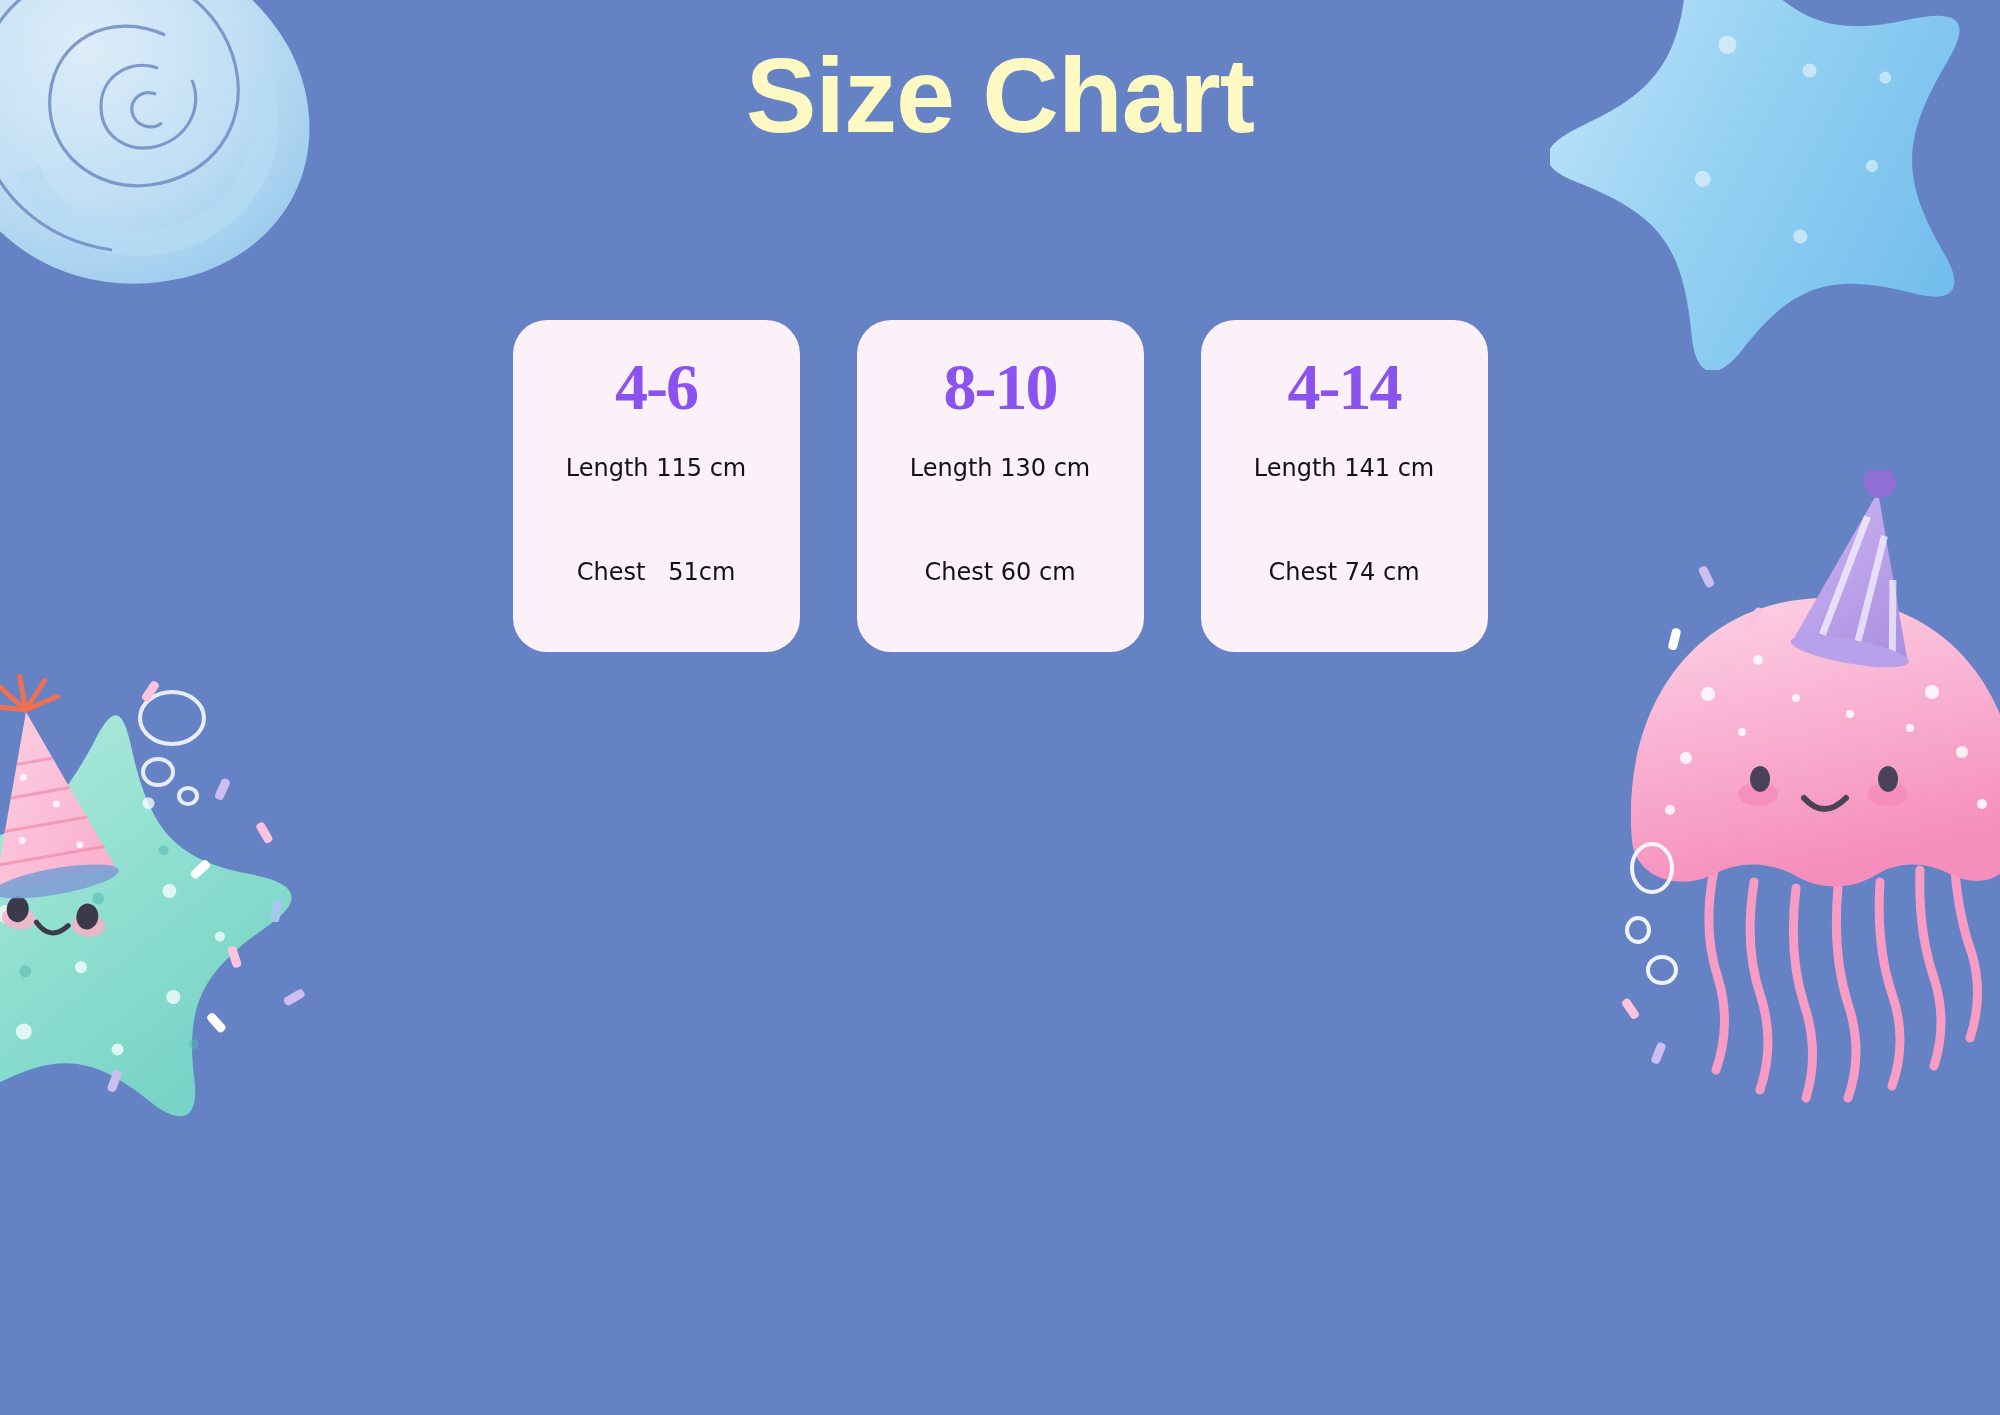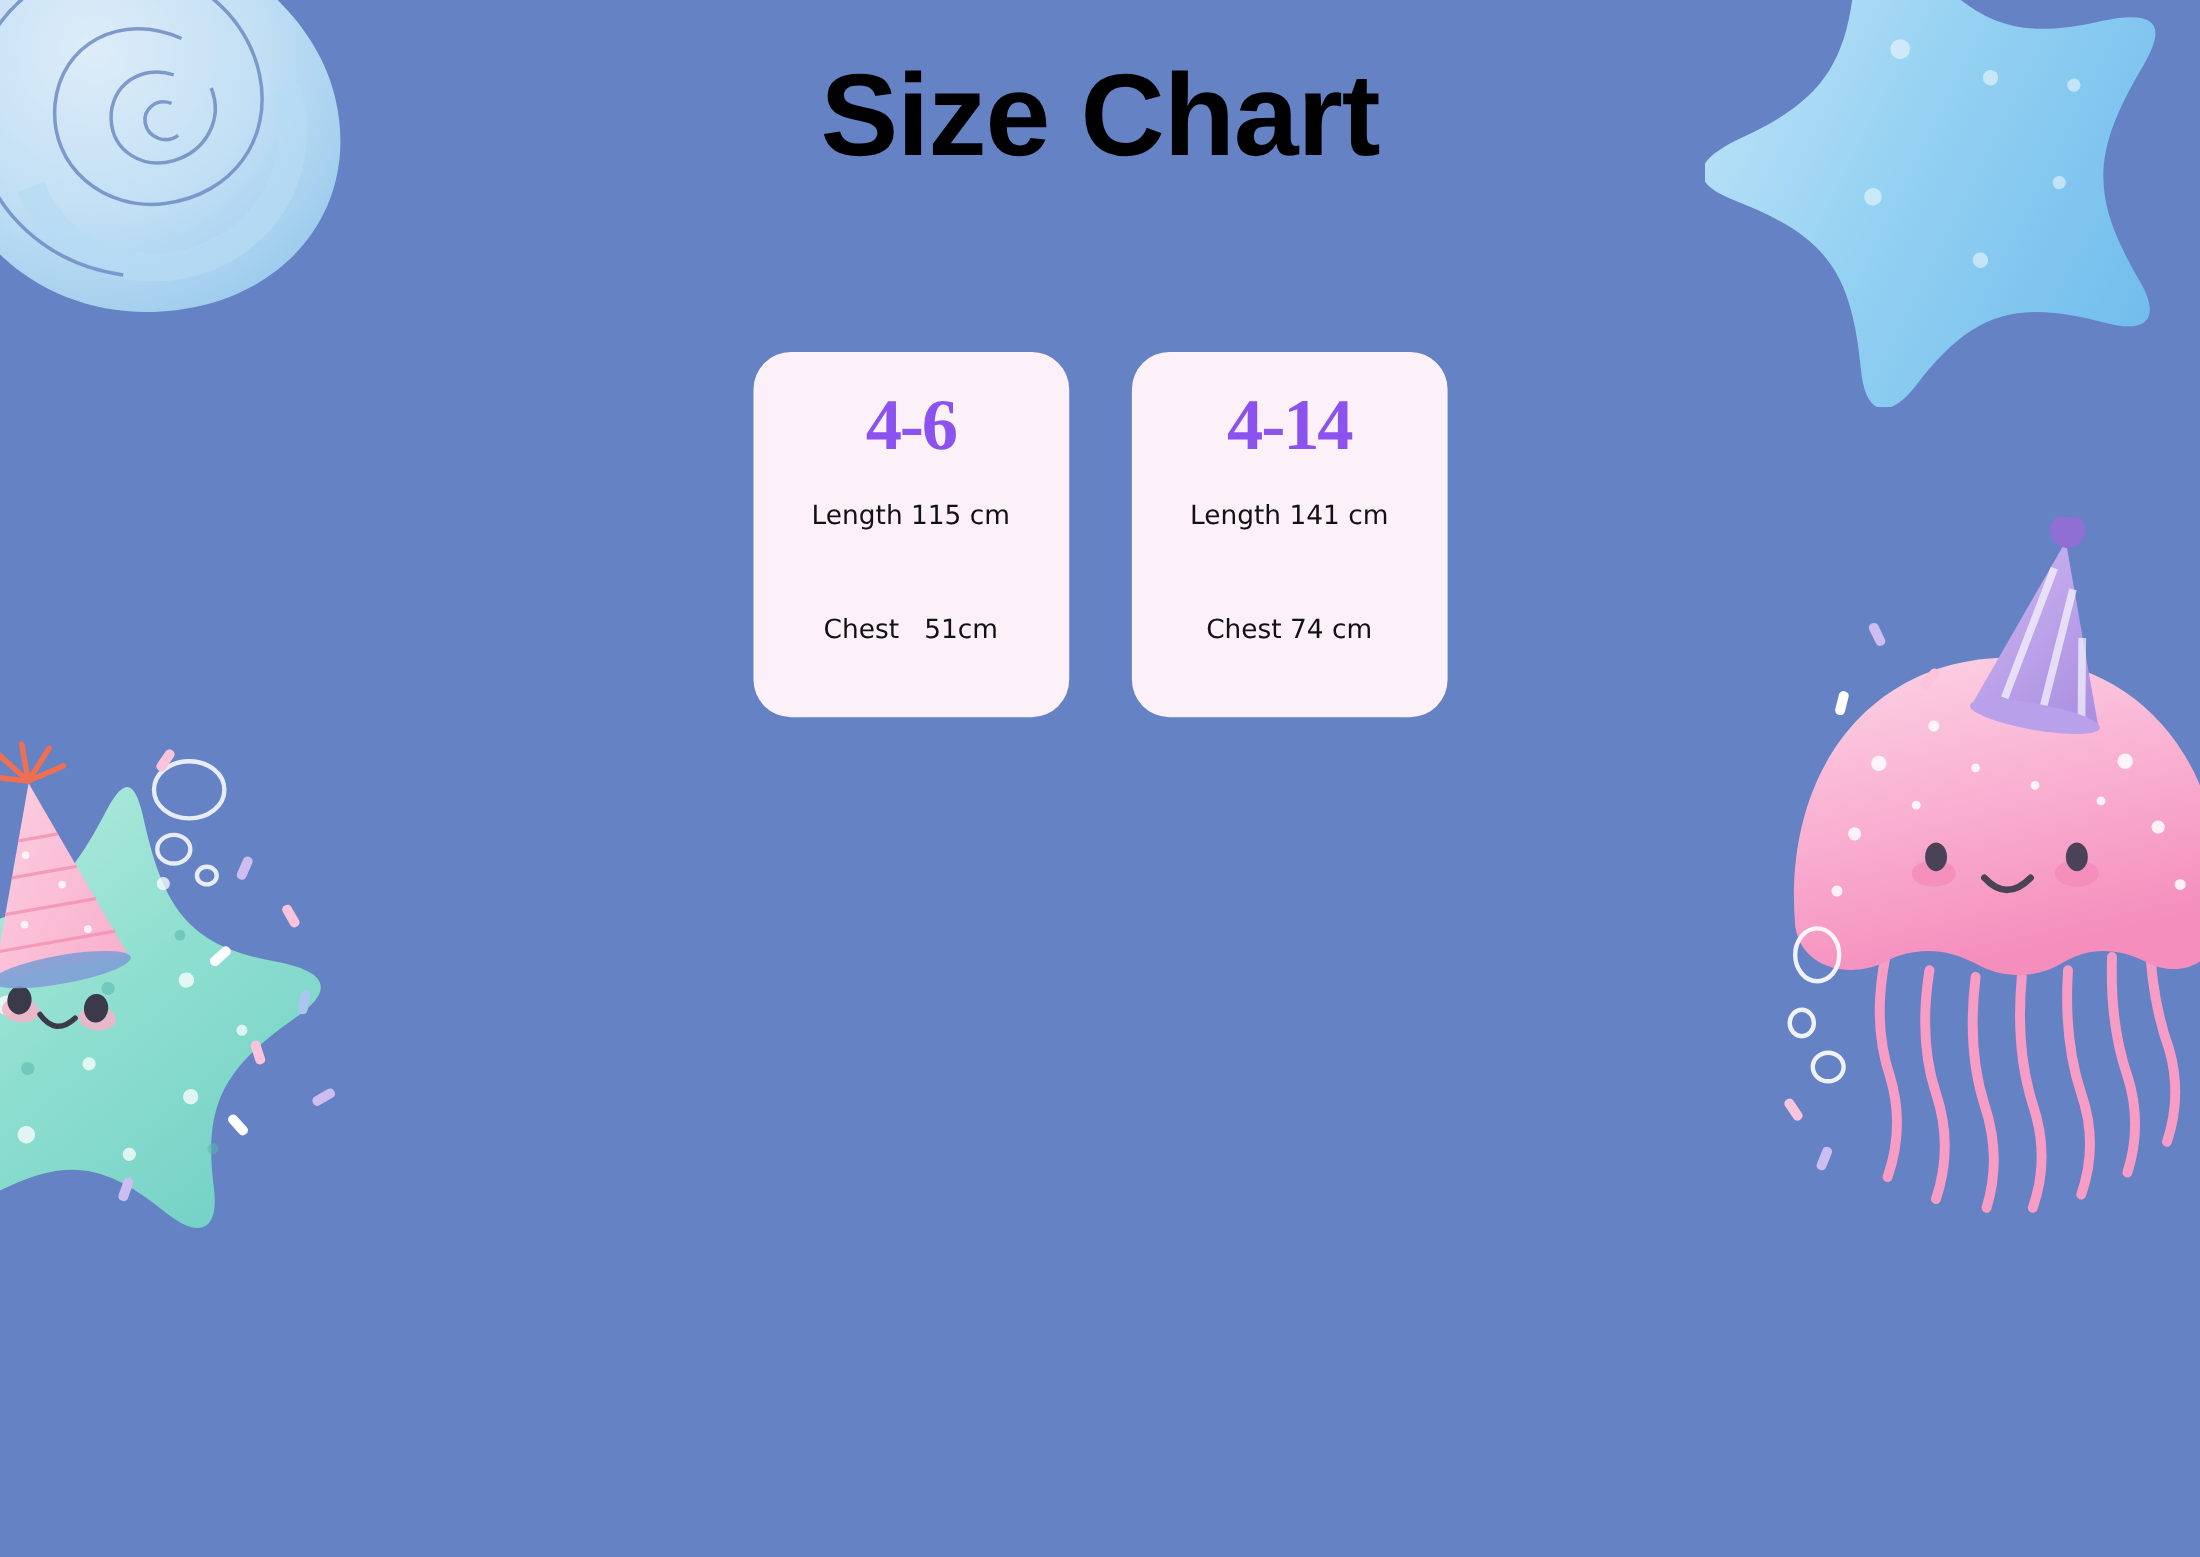--- a/index.html
+++ b/index.html
@@ -18,24 +18,24 @@
   .shell{left:-40px;top:-60px;width:460px;height:400px;}
   
   .starfish-tr{right:-30px;top:-110px;width:480px;height:480px;}
   
   .starfish-bl{left:-40px;top:600px;width:420px;height:520px;}
   
   .jelly{right:-30px;top:470px;width:420px;height:640px;}
 
   
   .title{
-    position:absolute;left:0;right:0;top:50px;
+    position:absolute;left:0;right:0;top:40px;
     text-align:center;
     font-size:106px;line-height:1.05;font-weight:bold;
-    color:#000000;letter-spacing:-1px;
+    color:#fef9c3;letter-spacing:-1px;
   }
   .subtitle{
     position:absolute;left:0;right:0;top:186px;
     text-align:center;
     font-size:62px;line-height:1.15;font-weight:bold;
     color:#fbb9e0;
   }
 
   
   .cards{
@@ -285,20 +285,25 @@
   <div class="title">Size Chart</div>
 
   <div class="cards">
 
     <div class="card">
       <div class="card-size">4-6</div>
       <div class="card-line length">Length 115 cm</div>
       <div class="card-line chest">Chest   51cm</div>
     </div>
 
+    <div class="card">
+      <div class="card-size">8-10</div>
+      <div class="card-line length">Length 130 cm</div>
+      <div class="card-line chest">Chest 60 cm</div>
+    </div>
 
     <div class="card">
       <div class="card-size">4-14</div>
       <div class="card-line length">Length 141 cm</div>
       <div class="card-line chest">Chest 74 cm</div>
     </div>
 
   </div>
 </div>
 

